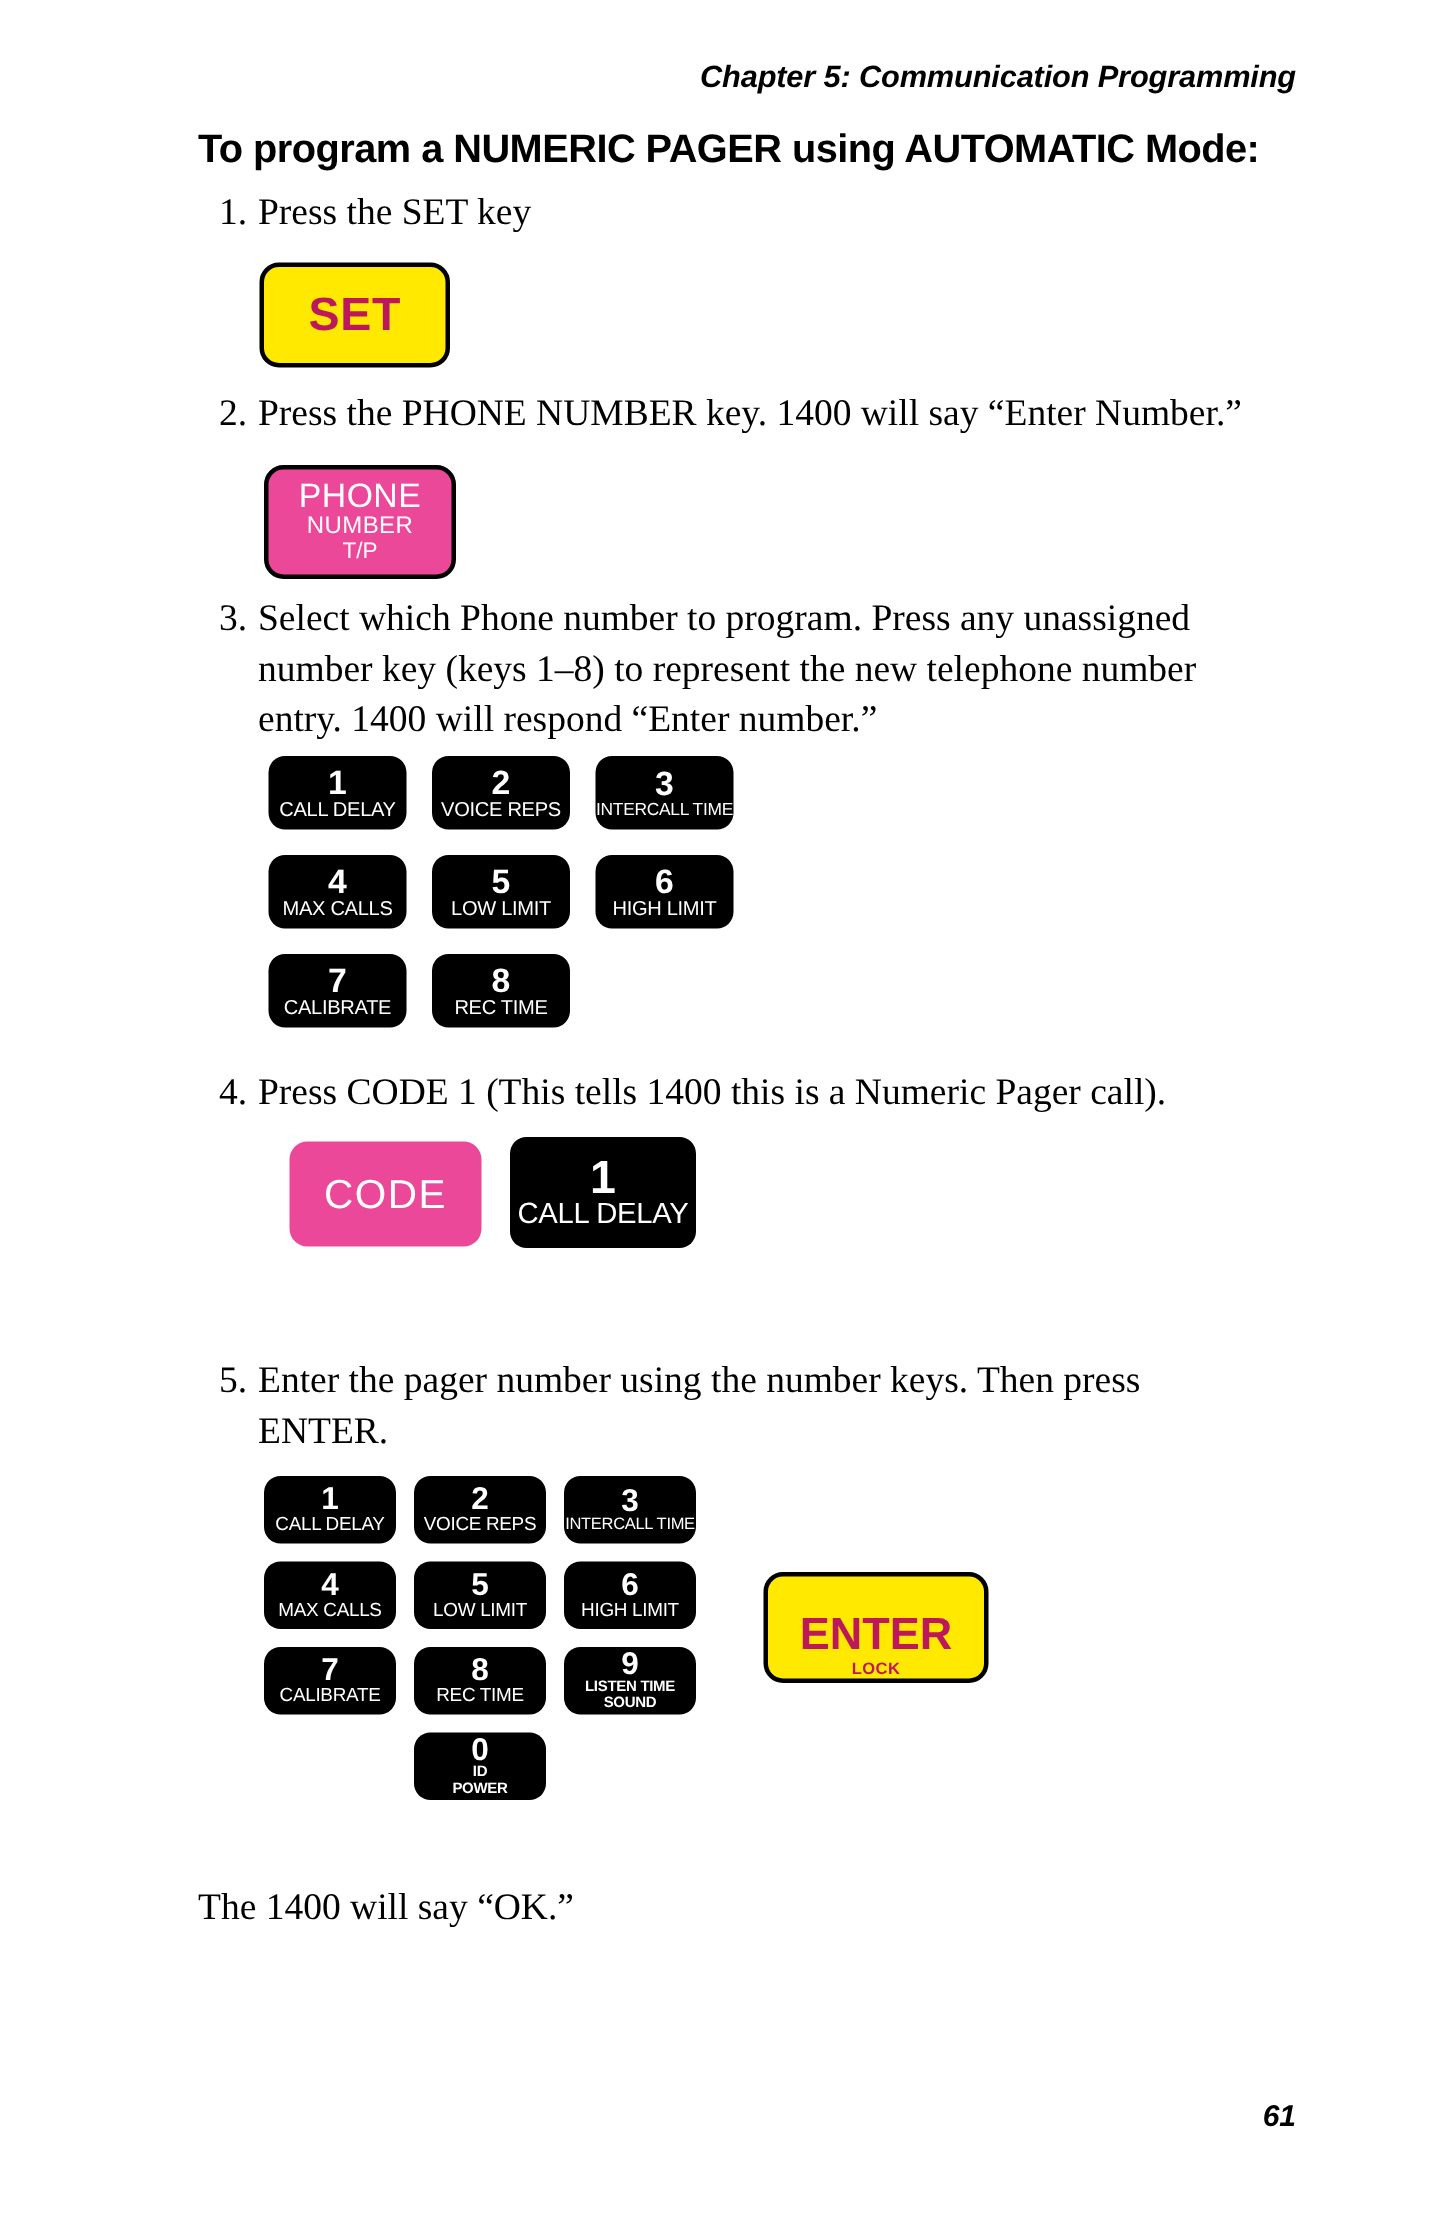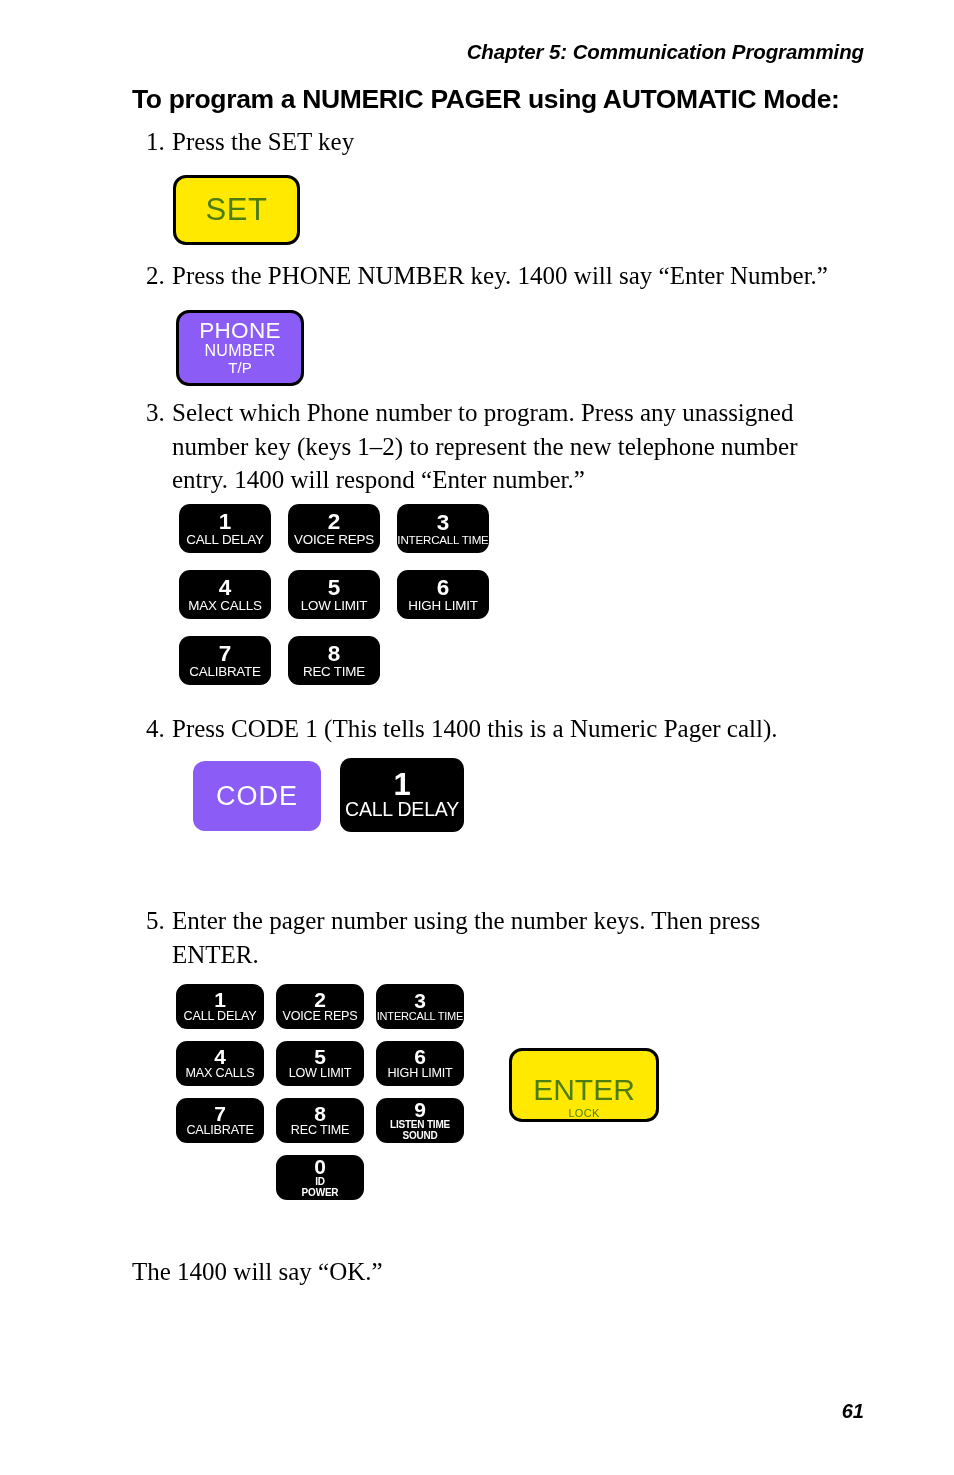--- a/index.html
+++ b/index.html
@@ -89,27 +89,28 @@
   .key.black .label {
     font-weight: 400;
     line-height: 1.0;
     letter-spacing: -0.2px;
     white-space: nowrap;
   }
 
   
   .key.yellow {
     background: #ffe900;
-    color: #4d7c0f;
+    color: #be185d;
     border: 3.5px solid #000000;
     border-radius: 13px;
+    font-weight: bold;
   }
   
   .key.blue {
-    background: #8b5cf6;
+    background: #ec4899;
     color: #ffffff;
     border: 3.5px solid #000000;
     border-radius: 13px;
   }
   .key.blue.noborder { border: none; border-radius: 12px; }
 
   
   .set-key {
     position: absolute;
     left: 173px; top: 175px;
@@ -230,21 +231,21 @@
 
   <div class="key blue phone-key">
     <span class="l1">PHONE</span>
     <span class="l2">NUMBER</span>
     <span class="l3">T/P</span>
   </div>
 
   <div class="t-step3">
     <div class="step">
       <span class="num">3.</span>
-      <span class="txt">Select which Phone number to program. Press any unassigned number key (keys 1–2) to represent the new telephone number entry. 1400 will respond “Enter number.”</span>
+      <span class="txt">Select which Phone number to program. Press any unassigned number key (keys 1–8) to represent the new telephone number entry. 1400 will respond “Enter number.”</span>
     </div>
   </div>
 
   <div class="keypad-a">
     <div class="row">
       <div class="key black">
         <span class="digit">1</span>
         <span class="label">CALL DELAY</span>
       </div>
       <div class="key black">

